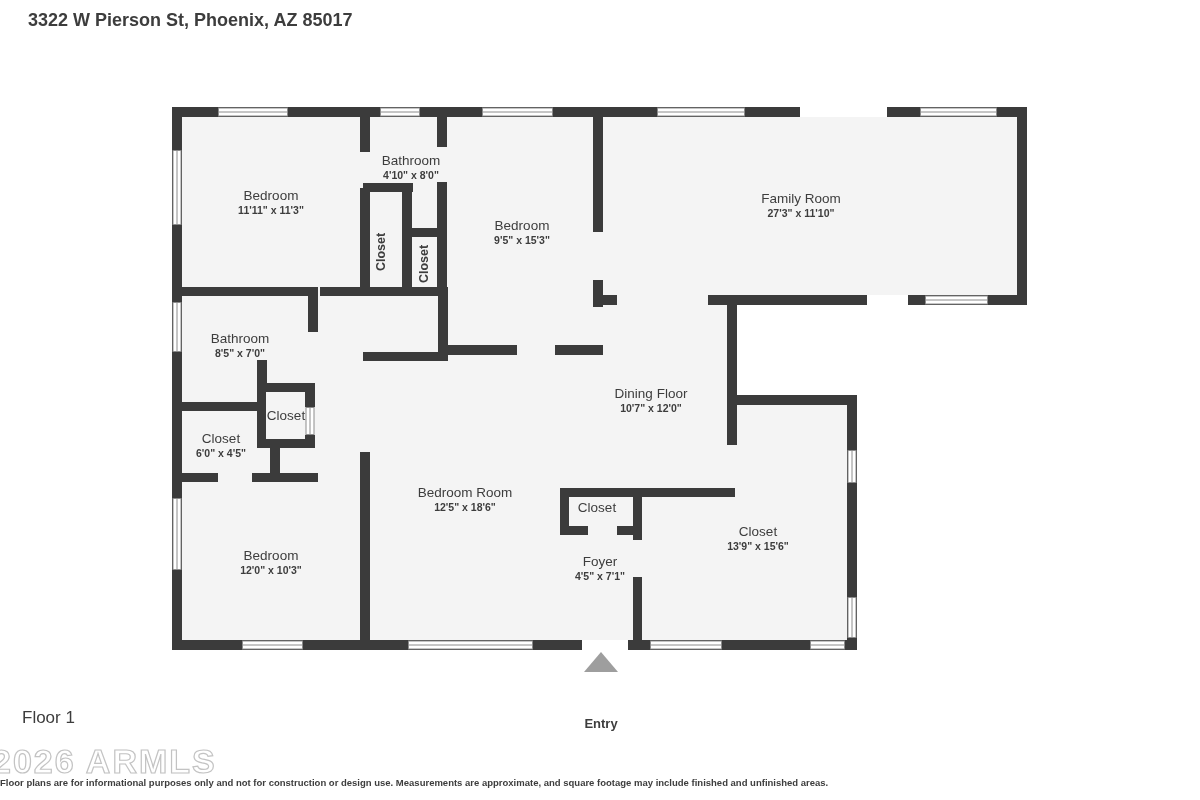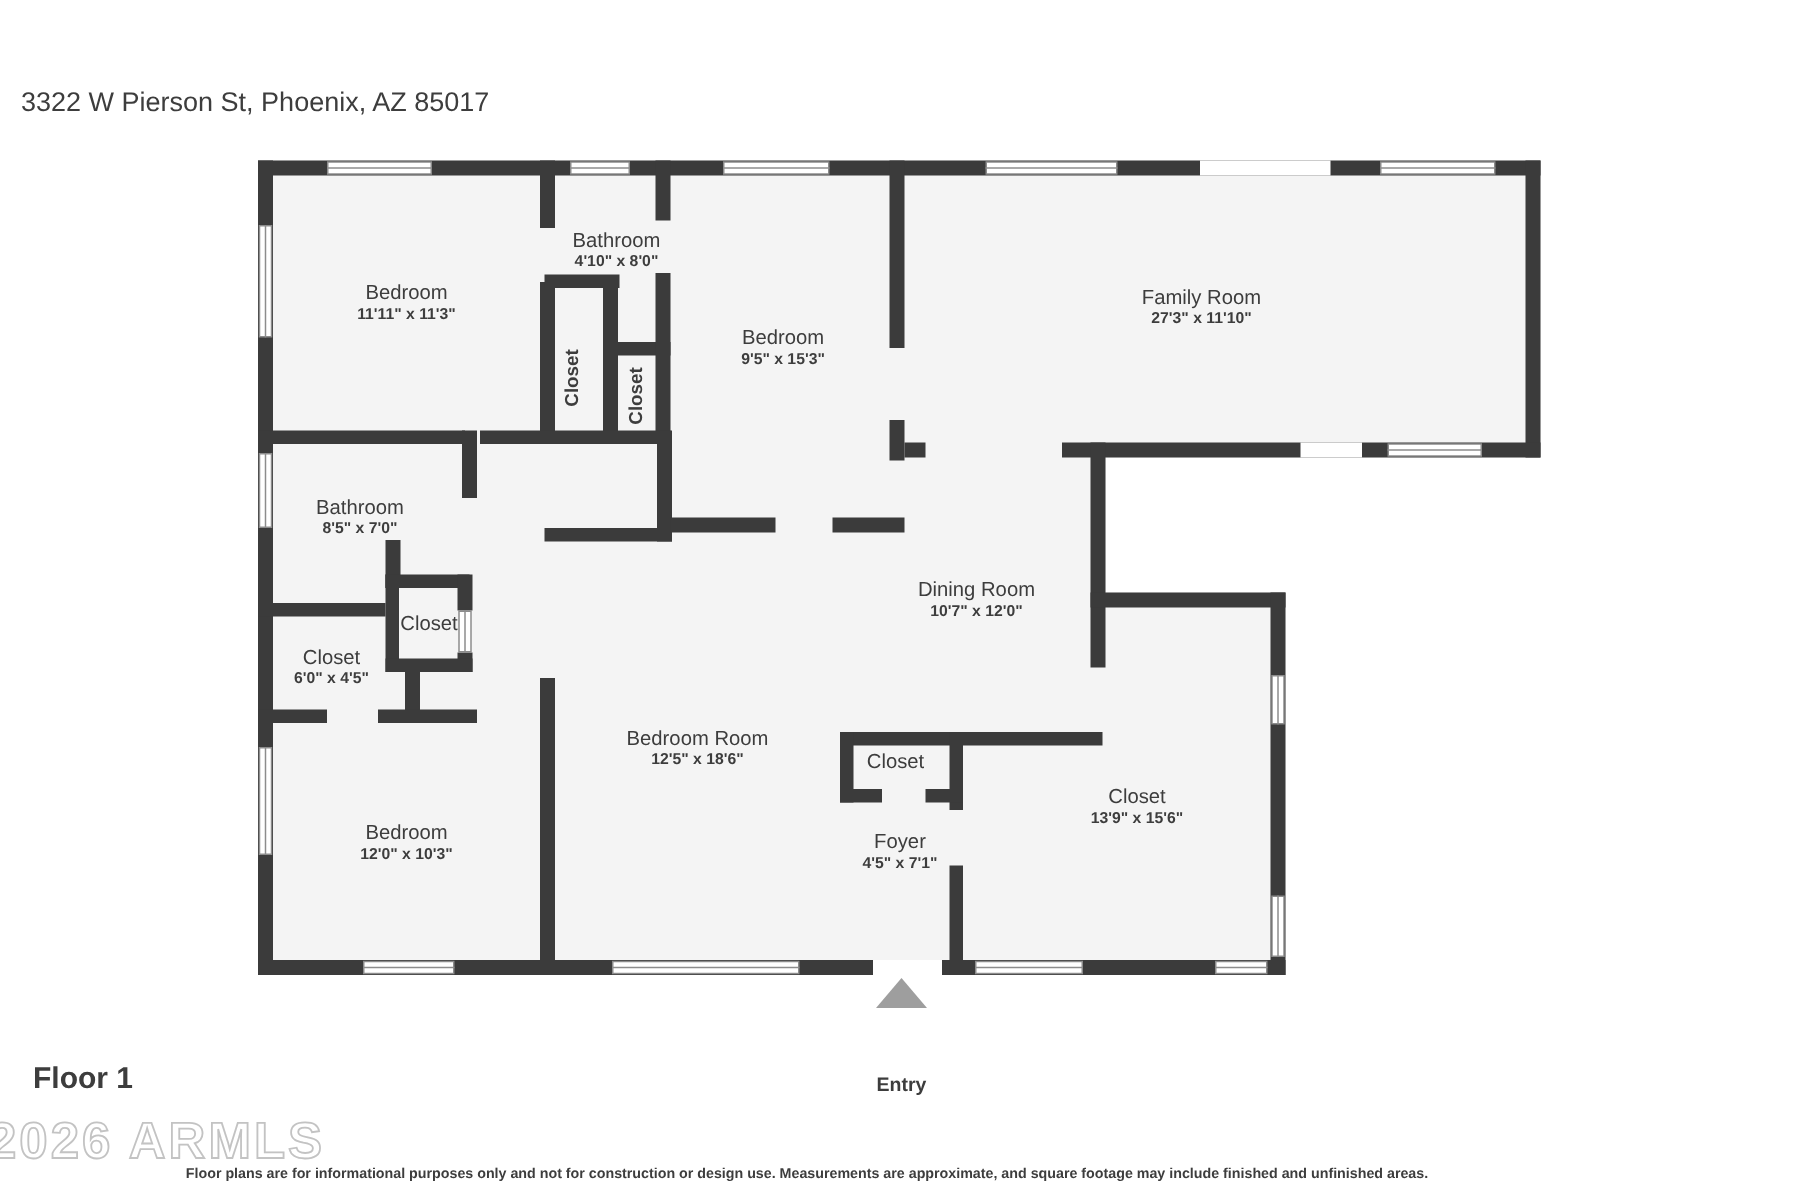--- a/index.html
+++ b/index.html
@@ -1,22 +1,22 @@
 <!DOCTYPE html>
 <html><head>
 <meta charset="utf-8">
 <style>
   html,body{margin:0;padding:0;background:#fff;}
   .page{position:relative;width:1200px;height:800px;background:#fff;overflow:hidden;
         font-family:"Liberation Sans","DejaVu Sans",sans-serif;color:#3d3d3d;}
-  .page-title{position:absolute;left:14px;top:10px;font-size:18px;font-weight:400;color:#3d3d3d;margin-top:48px;}
-  .floor-label{position:absolute;left:22px;top:708px;font-size:20px;font-weight:700;color:#3d3d3d;}
+  .page-title{position:absolute;left:28px;top:10px;font-size:18px;font-weight:700;color:#3d3d3d;}
+  .floor-label{position:absolute;left:22px;top:708px;font-size:17px;font-weight:400;color:#3d3d3d;}
   .watermark{position:absolute;left:-8px;top:742px;font-size:34px;font-weight:700;letter-spacing:2px;
              color:#ffffff;-webkit-text-stroke:1.2px #c3c3c3;}
-  .disclaimer{position:absolute;left:0;top:777px;width:1076px;text-align:center;
+  .disclaimer{position:absolute;left:0;top:777px;width:1076px;text-align:left;
               font-size:9.5px;font-weight:700;color:#3d3d3d;}
   .plan{position:absolute;left:0;top:0;width:1200px;height:800px;}
   .plan svg{position:absolute;left:0;top:0;}
   .wall{fill:#3b3b3b;}
   .fillpoly{fill:#f4f4f4;}
   .win{fill:#ffffff;stroke:#8c8c8c;stroke-width:1;}
   .winline{stroke:#8c8c8c;stroke-width:1;}
   .gap{fill:#ffffff;}
   .room-label{position:absolute;transform:translate(-50%,-50%);text-align:center;white-space:nowrap;color:#3d3d3d;}
   .room-label.rot{transform:translate(-50%,-50%) rotate(-90deg);}
@@ -156,21 +156,21 @@
       <div class="rd">8'5" x 7'0"</div>
     </div>
     <div class="room-label" style="left:286px;top:416px">
       <div class="rn">Closet</div>
     </div>
     <div class="room-label" style="left:221px;top:445px">
       <div class="rn">Closet</div>
       <div class="rd">6'0" x 4'5"</div>
     </div>
     <div class="room-label" style="left:651px;top:400px">
-      <div class="rn">Dining Room</div>
+      <div class="rn">Dining Floor</div>
       <div class="rd">10'7" x 12'0"</div>
     </div>
     <div class="room-label" style="left:465px;top:499px">
       <div class="rn">Bedroom Room</div>
       <div class="rd">12'5" x 18'6"</div>
     </div>
     <div class="room-label" style="left:597px;top:508px">
       <div class="rn">Closet</div>
     </div>
     <div class="room-label" style="left:758px;top:538px">

